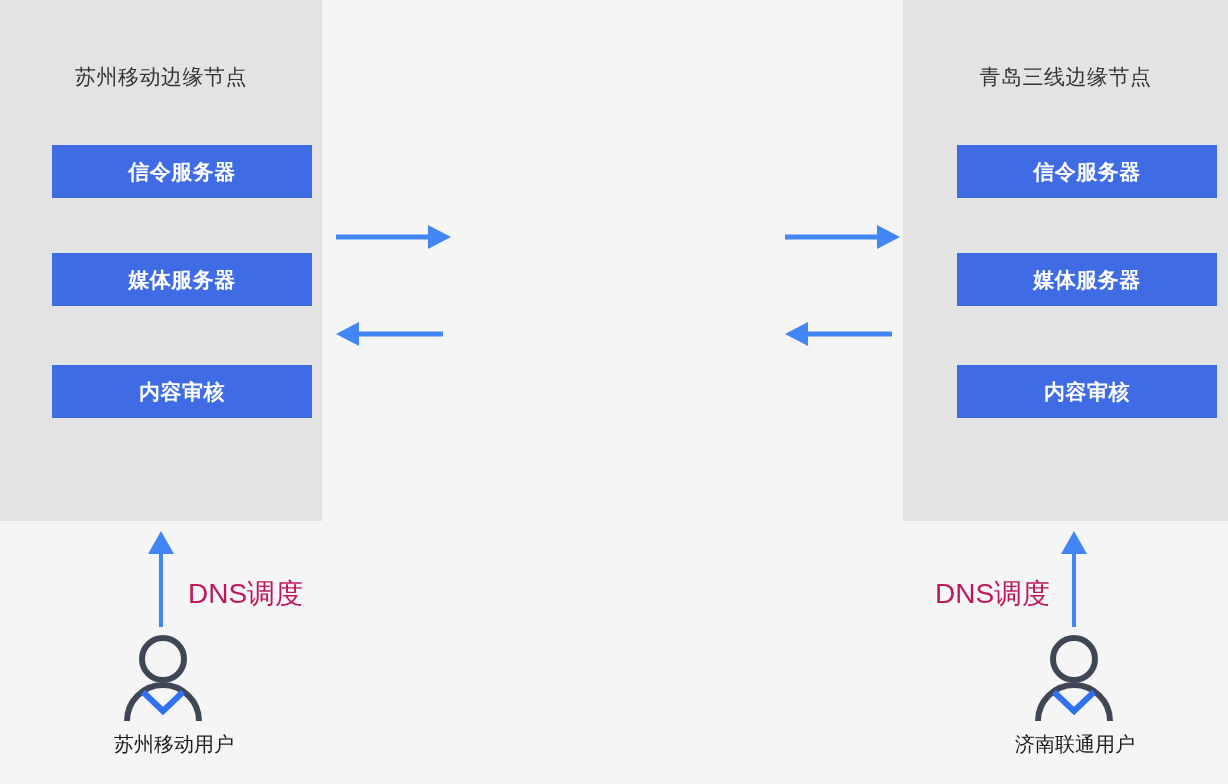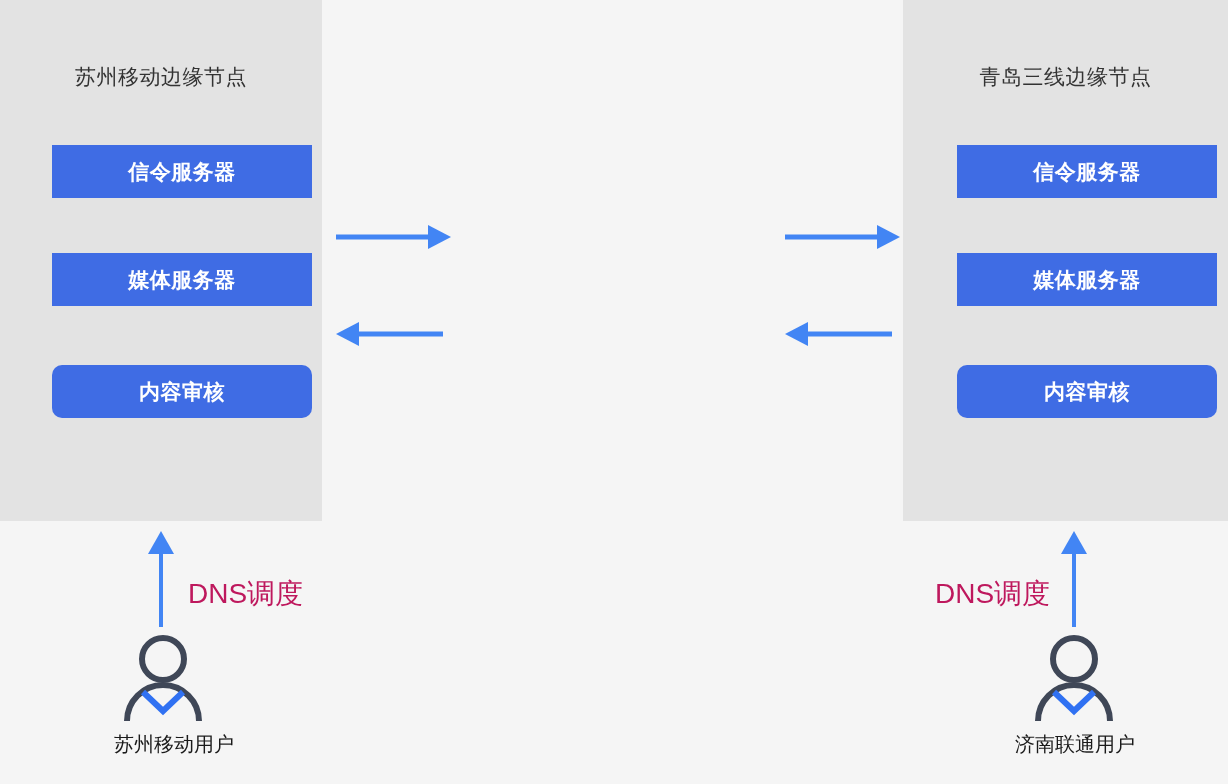--- a/index.html
+++ b/index.html
@@ -57,21 +57,21 @@
     align-items: center;
     justify-content: center;
     letter-spacing: 0.5px;
     white-space: nowrap;
   }
   .col-0 .service-box { left: 52px; }
   .col-1 .service-box { left: 50px; }
   .col-2 .service-box { left: 54px; }
   .box-i0 { top: 145px; }
   .box-i1 { top: 253px; }
-  .box-i2 { top: 365px; border-radius: 10px; }
+  .box-i2 { top: 365px; }
 
   
   .harrow {
     position: absolute;
     height: 30px;
   }
   .harrow svg { display: block; overflow: visible; }
   .harrow-g0-fwd { left: 336px; top: 222px; width: 115px; }
   .harrow-g0-bak { left: 336px; top: 319px; width: 115px; }
   .harrow-g1-fwd { left: 785px; top: 222px; width: 115px; }

